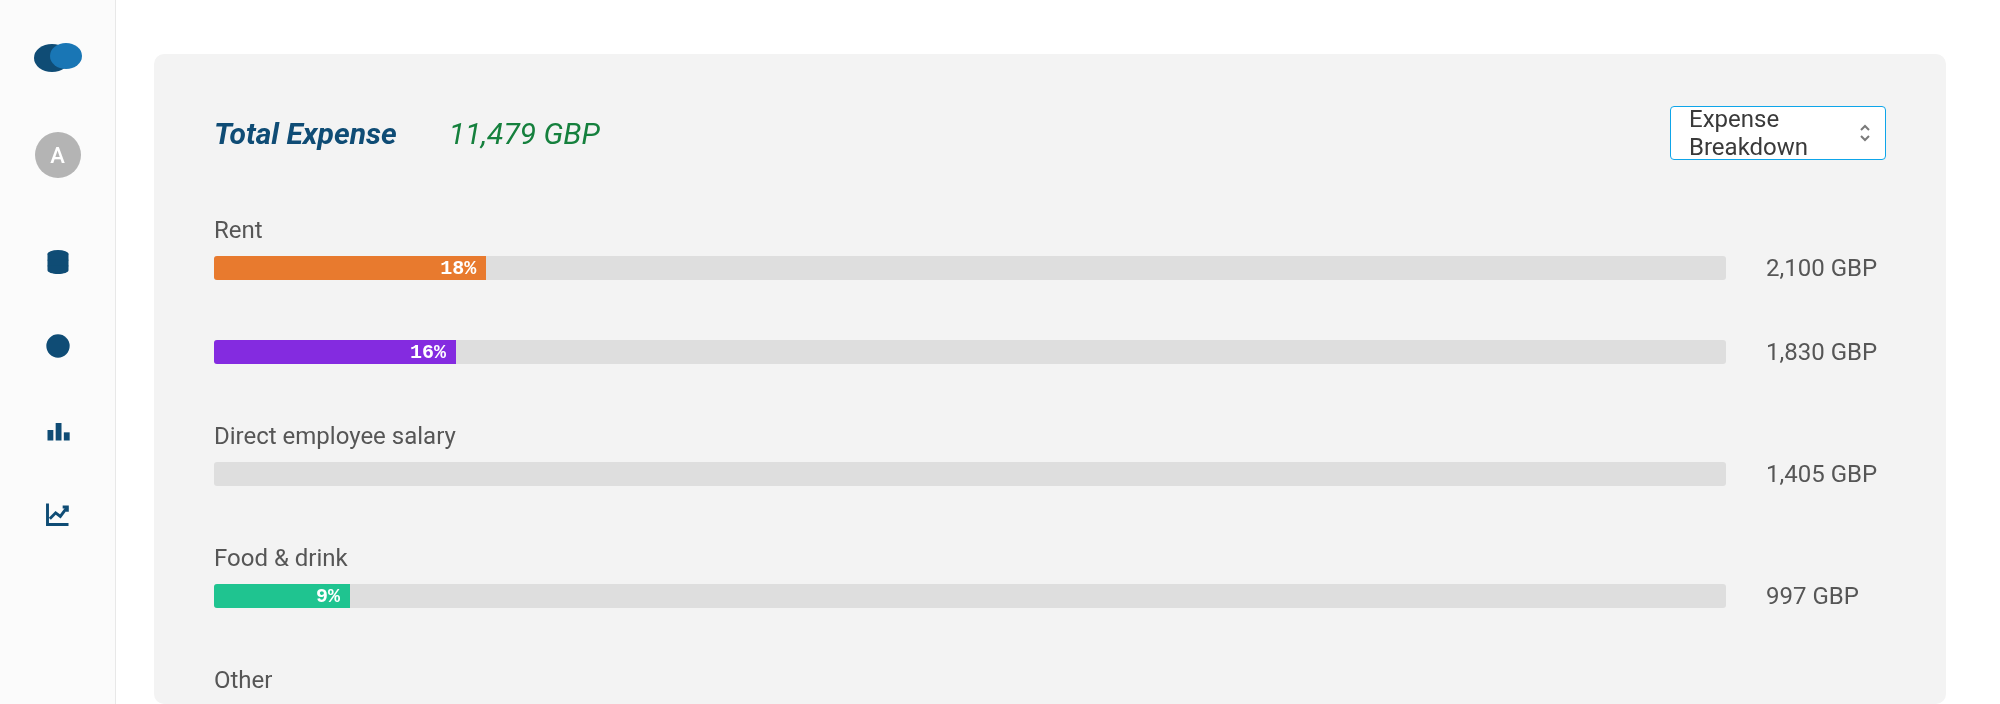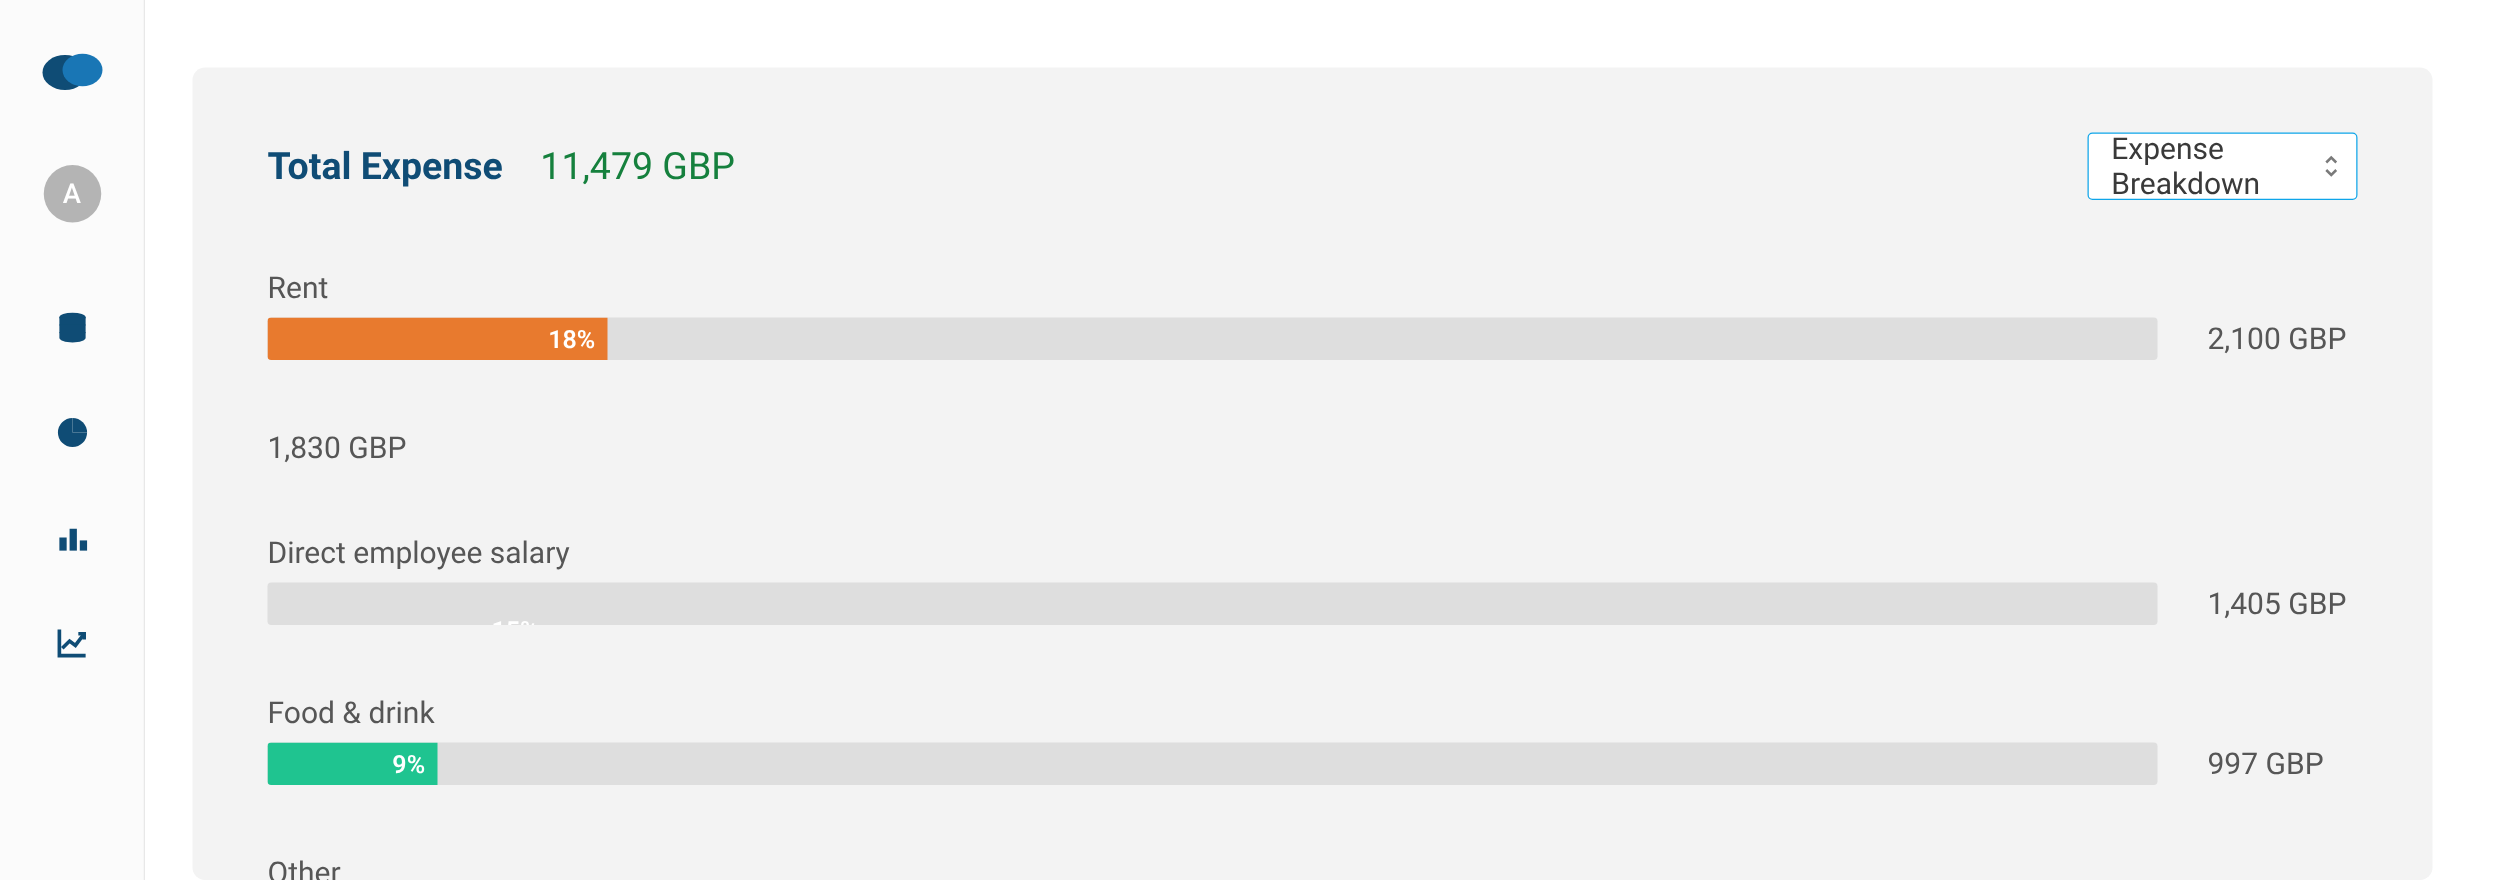--- a/index.html
+++ b/index.html
@@ -28,21 +28,21 @@
   .nav-icon svg { width: 28px; height: 28px; fill: #0f4c75; }
   .main { flex: 1; padding: 54px 54px 0 38px; }
   .card {
     background: #f3f3f3;
     border-radius: 10px;
     padding: 52px 60px 30px 60px;
     height: 650px;
     overflow: hidden;
   }
   .header-row { display: flex; align-items: center; justify-content: space-between; margin-bottom: 56px; }
-  .title-block { display: flex; align-items: baseline; gap: 0; }
+  .title-block { display: flex; align-items: baseline; gap: 22px; font-style: italic; }
   .title-label { font-size: 30px; font-weight: 700; color: #0f4c75; }
   .title-value { font-size: 30px; font-weight: 400; color: #15803d; margin-left: 30px; }
   .selectors { display: flex; gap: 12px; }
   .select-box {
     position: relative;
     background: #ffffff;
     border: 1px solid #0ea5e9;
     border-radius: 4px;
     height: 54px;
     display: flex;
@@ -65,24 +65,25 @@
     color: #7a7a7a;
   }
   .select-chevrons svg { width: 12px; height: 8px; fill: none; stroke: #7a7a7a; stroke-width: 2; }
   .rows { display: flex; flex-direction: column; gap: 56px; }
   .row { display: flex; flex-direction: column; gap: 10px; }
   .row-label { font-size: 24px; color: #565656; font-weight: 400; }
   .row-bar-line { display: flex; align-items: center; gap: 40px; }
   .bar-track {
     position: relative;
     flex: 1;
-    height: 34px;
+    height: 24px;
     background: #dedede;
     border-radius: 3px;
     overflow: hidden;
+    font-family: Liberation Mono, monospace;
   }
   .bar-fill {
     position: absolute;
     left: 0; top: 0; bottom: 0;
     display: flex;
     align-items: center;
     justify-content: flex-end;
     padding-right: 10px;
     color: #ffffff;
     font-size: 20px;
@@ -166,20 +167,25 @@
               <div class="bar-fill" style="width:18%;background:#e87a2e;">
                 <span>18%</span>
               </div>
             </div>
             <div class="row-value">2,100 GBP</div>
           </div>
         </div>
 
         <div class="row">
           <div class="row-bar-line">
+            <div class="bar-track">
+              <div class="bar-fill" style="width:16%;background:#842be0;">
+                <span>16%</span>
+              </div>
+            </div>
             <div class="row-value">1,830 GBP</div>
           </div>
         </div>
 
         <div class="row">
           <div class="row-label">Direct employee salary</div>
           <div class="row-bar-line">
             <div class="bar-track">
               <div class="bar-fill" style="width:15%;background:#a21caf;margin-top:38px;">
                 <span>15%</span>

